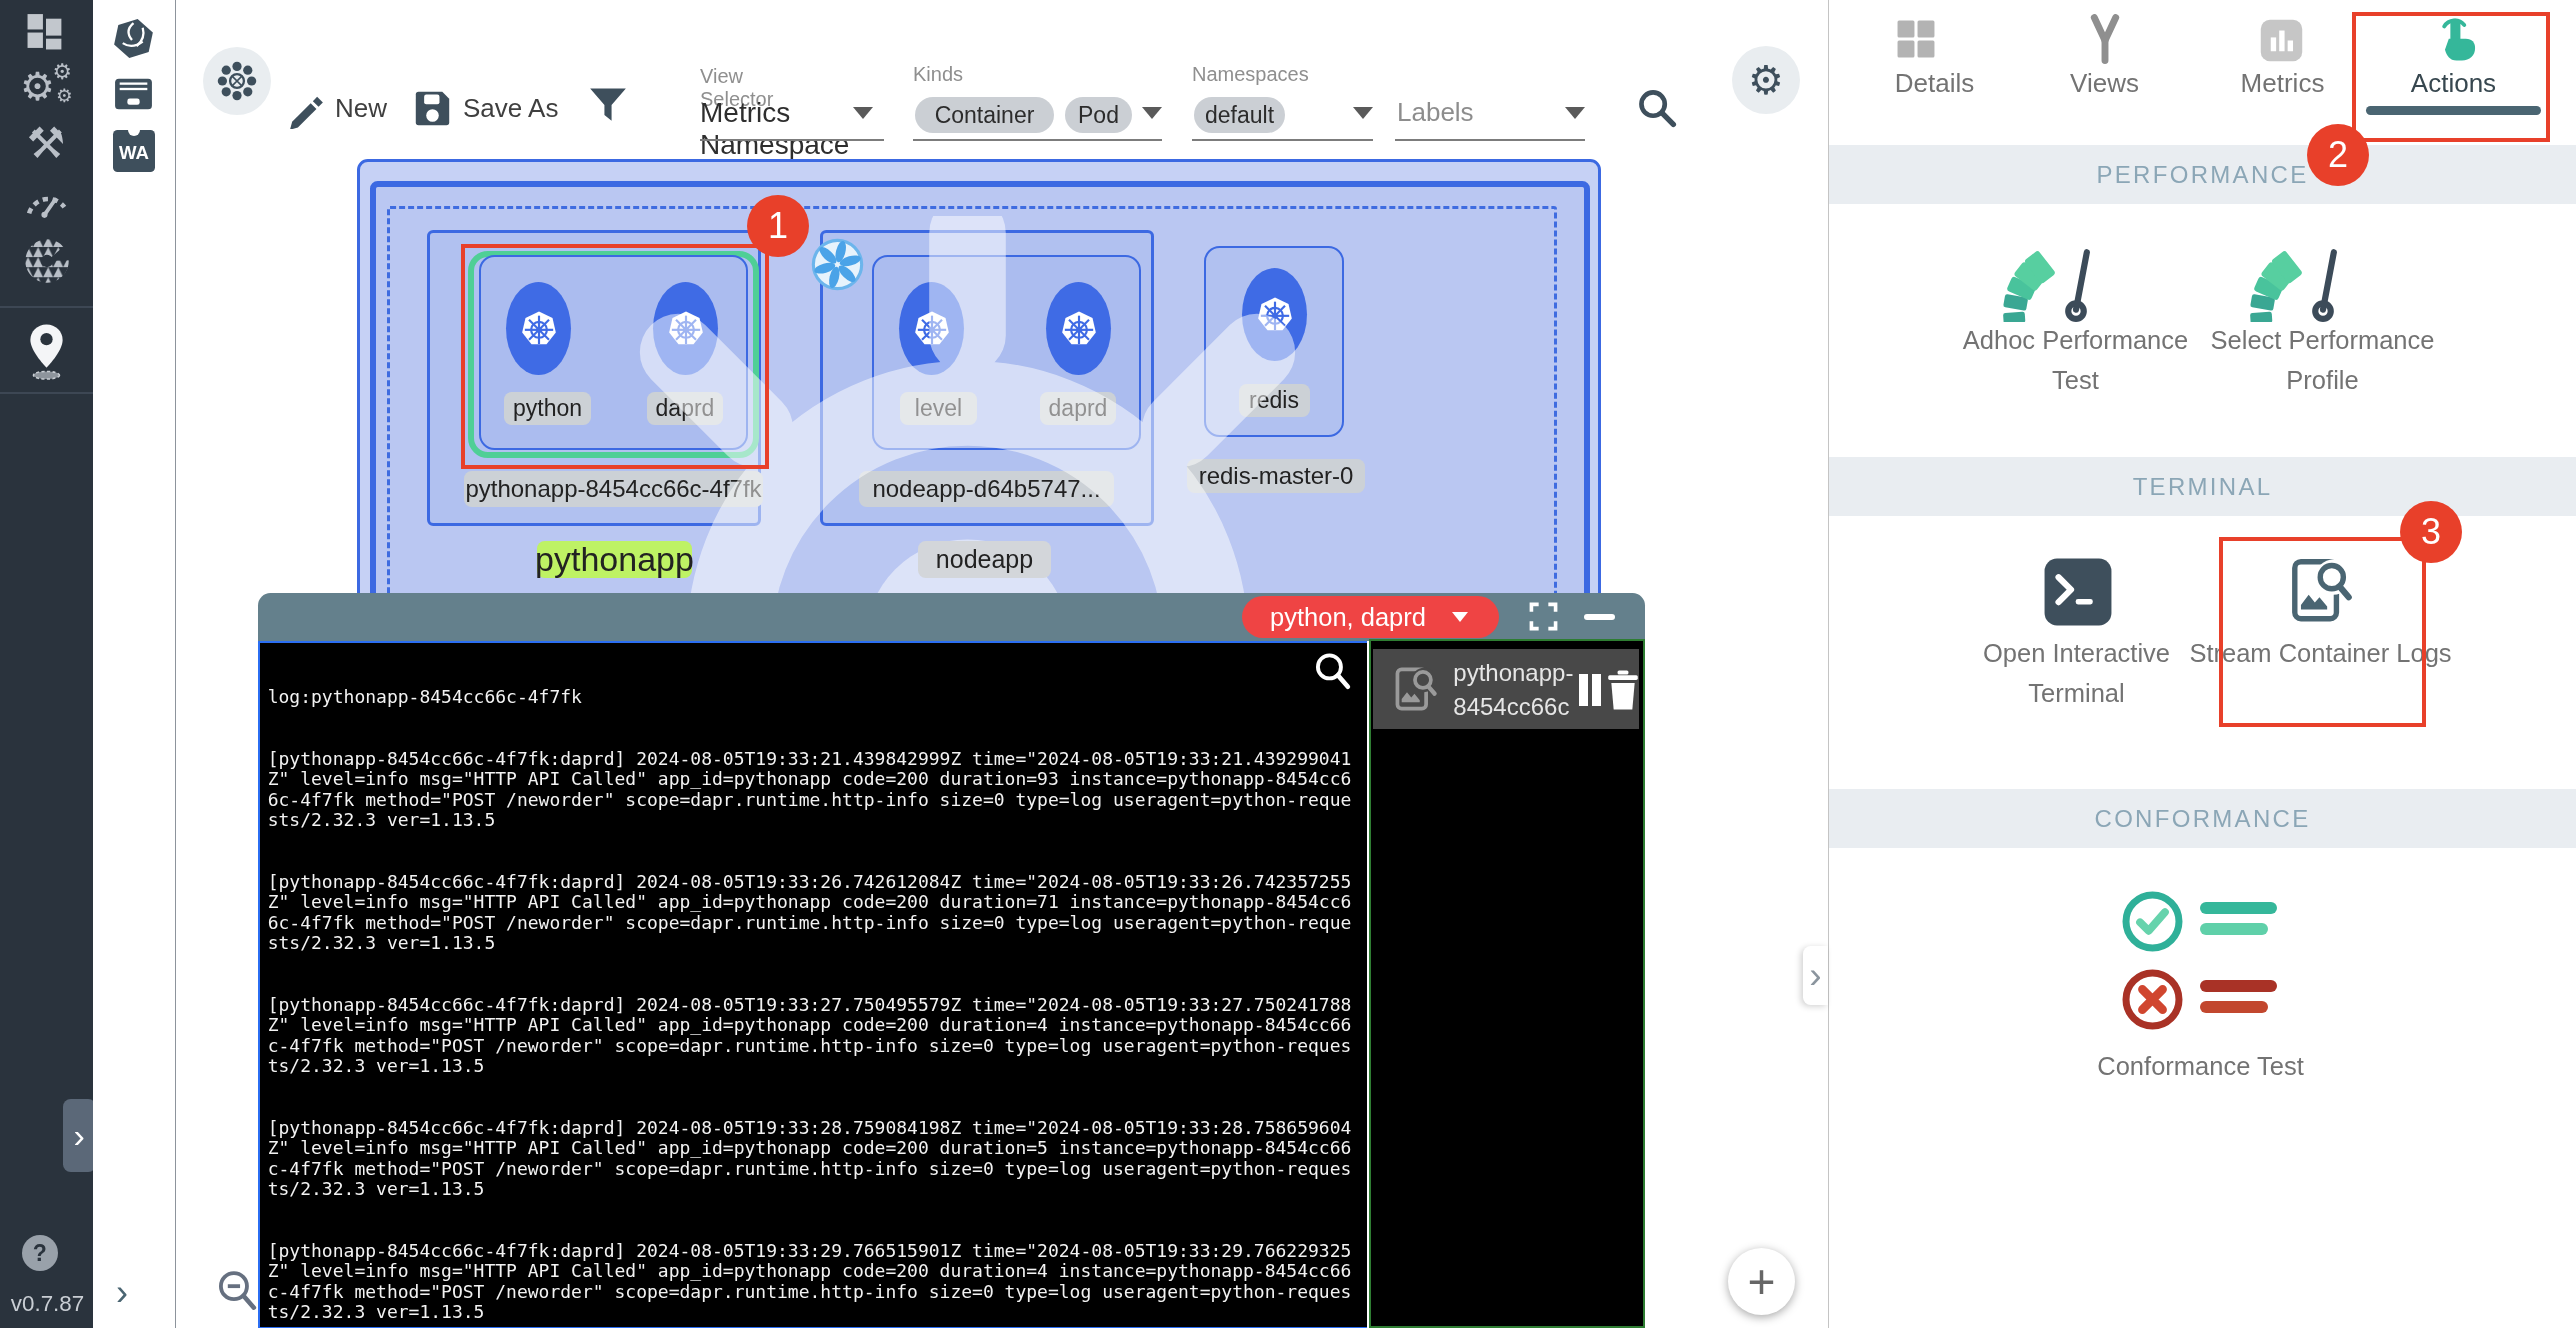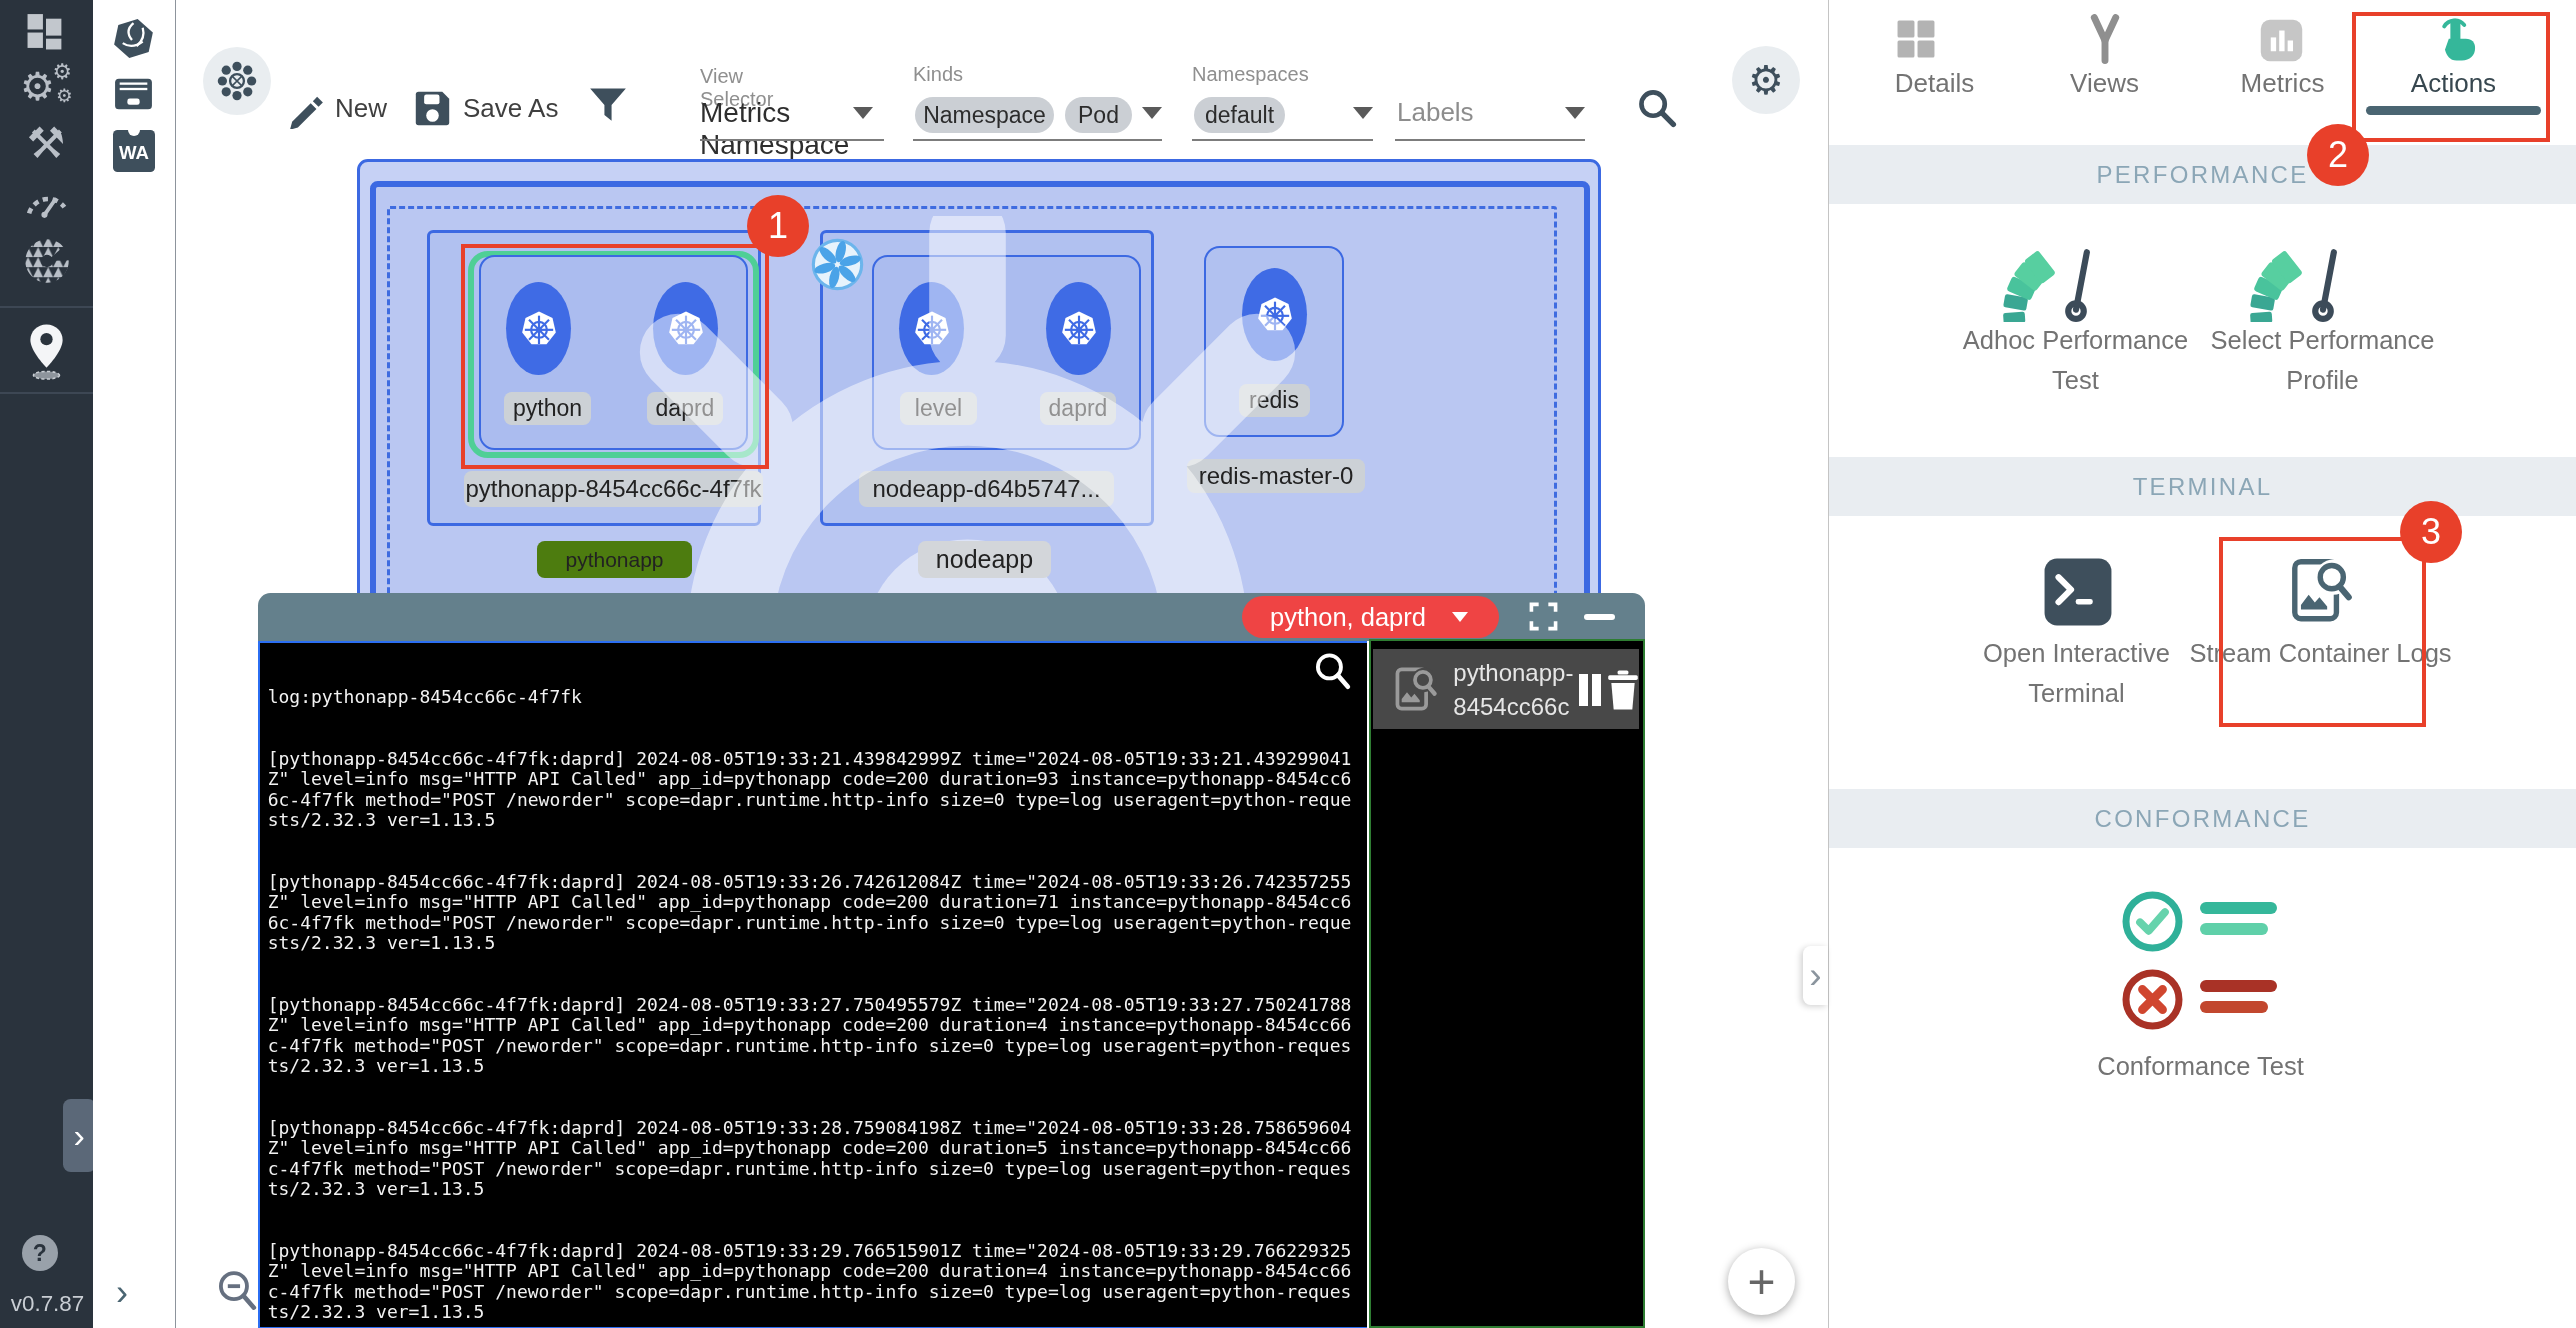--- a/index.html
+++ b/index.html
@@ -180,21 +180,21 @@
 
   <div class="abs">
     <span class="t-label" style="left:700px;top:65px;">View Selector</span>
     <span class="t-value" style="left:700px;top:97px;">Metrics Namespace</span>
     <span class="caret" style="left:853px;top:107px;"></span>
     <span class="u-line" style="left:700px;top:139px;width:184px;"></span>
   </div>
 
   <div class="abs">
     <span class="t-label" style="left:913px;top:63px;">Kinds</span>
-    <span class="pill" style="left:915px;top:97px;width:139px;height:36px;">Namespace</span>
+    <span class="pill" style="left:915px;top:97px;width:139px;height:36px;">Container</span>
     <span class="pill" style="left:1065px;top:97px;width:67px;height:36px;">Pod</span>
     <span class="caret" style="left:1142px;top:107px;"></span>
     <span class="u-line" style="left:913px;top:139px;width:249px;"></span>
   </div>
 
   <div class="abs">
     <span class="t-label" style="left:1192px;top:63px;">Namespaces</span>
     <span class="pill" style="left:1194px;top:97px;width:91px;height:36px;">default</span>
     <span class="caret" style="left:1353px;top:107px;"></span>
     <span class="u-line" style="left:1192px;top:139px;width:181px;"></span>
@@ -350,21 +350,21 @@
             <line x1="24" y1="25" x2="7" y2="25"></line>
               <line x1="24" y1="25" x2="12" y2="13"></line>
           </g>
             <circle cx="24" cy="25" r="3.4" fill="#3f6be5"></circle>
         </svg>
       </div>
       <div class="chip" style="left:32.5px;top:136px;width:71px;height:32.5px;">redis</div>
     </div>
     <div class="chip" style="left:811px;top:272px;width:178px;height:34px;font-size:24px;z-index:3;">redis-master-0</div>
 
-    <div class="chip" style="left:161px;top:354px;width:155px;height:37px;font-size:21px;z-index:5;background:#4d7c0f;">pythonapp</div>
+    <div class="chip" style="left:161px;top:354px;width:155px;height:37px;font-size:34px;z-index:5;background:#bef264;">pythonapp</div>
     <div class="chip" style="left:542px;top:354px;width:133px;height:37px;font-size:25px;z-index:5;background:#d3d6da;">nodeapp</div>
 
     <div class="ann-box" style="left:85px;top:57px;width:308px;height:225px;box-sizing:border-box;"></div>
     <div class="ann-circle" style="left:371px;top:7.7px;">1</div>
   </div>
 
   <div class="abs" style="left:214px;top:1266px;z-index:5;">
     <svg width="46" height="48" viewBox="0 0 60 62">
       <circle cx="26" cy="26" r="17" fill="none" stroke="#667080" stroke-width="5"></circle>
       <line x1="18" y1="26" x2="34" y2="26" stroke="#667080" stroke-width="5"></line>

